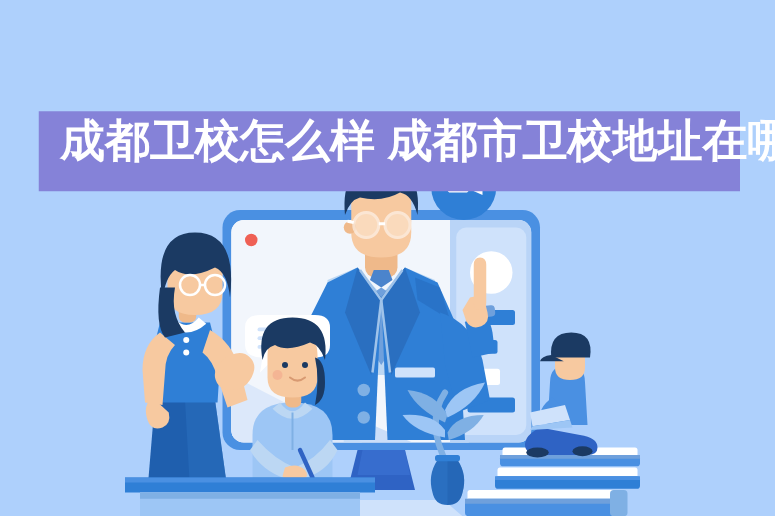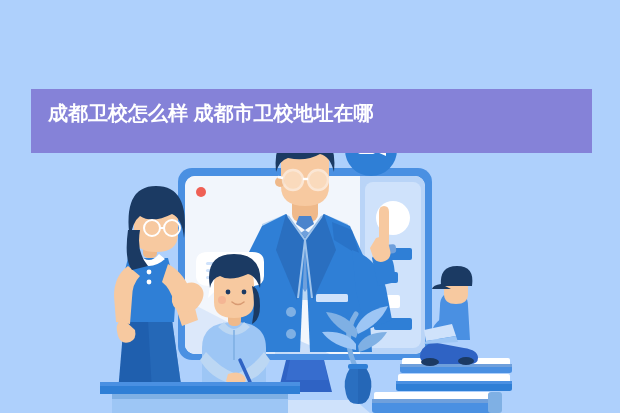--- a/index.html
+++ b/index.html
@@ -15,21 +15,21 @@
 
   
   #banner{
     position:absolute;left:31px;top:89px;width:561px;height:64px;
     background:#8582d8;z-index:40;
   }
   #banner-text{
     position:absolute;left:0;top:0;width:561px;height:48px;
     display:flex;align-items:center;justify-content:flex-start;
     padding-left:17px;box-sizing:border-box;
-    color:#ffffff;font-size:20px;font-weight:bold;letter-spacing:0px;
+    color:#ffffff;font-size:36px;font-weight:bold;letter-spacing:0px;
     white-space:nowrap;line-height:1;
   }
 </style>
 </head>
 <body>
 
 <div id="stage">
 
   <svg class="ill" viewBox="0 0 620 413" preserveAspectRatio="none">
 

